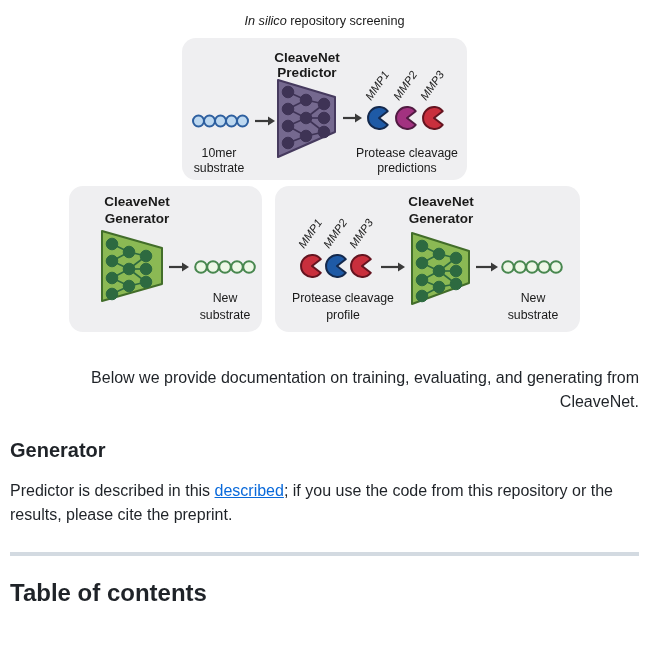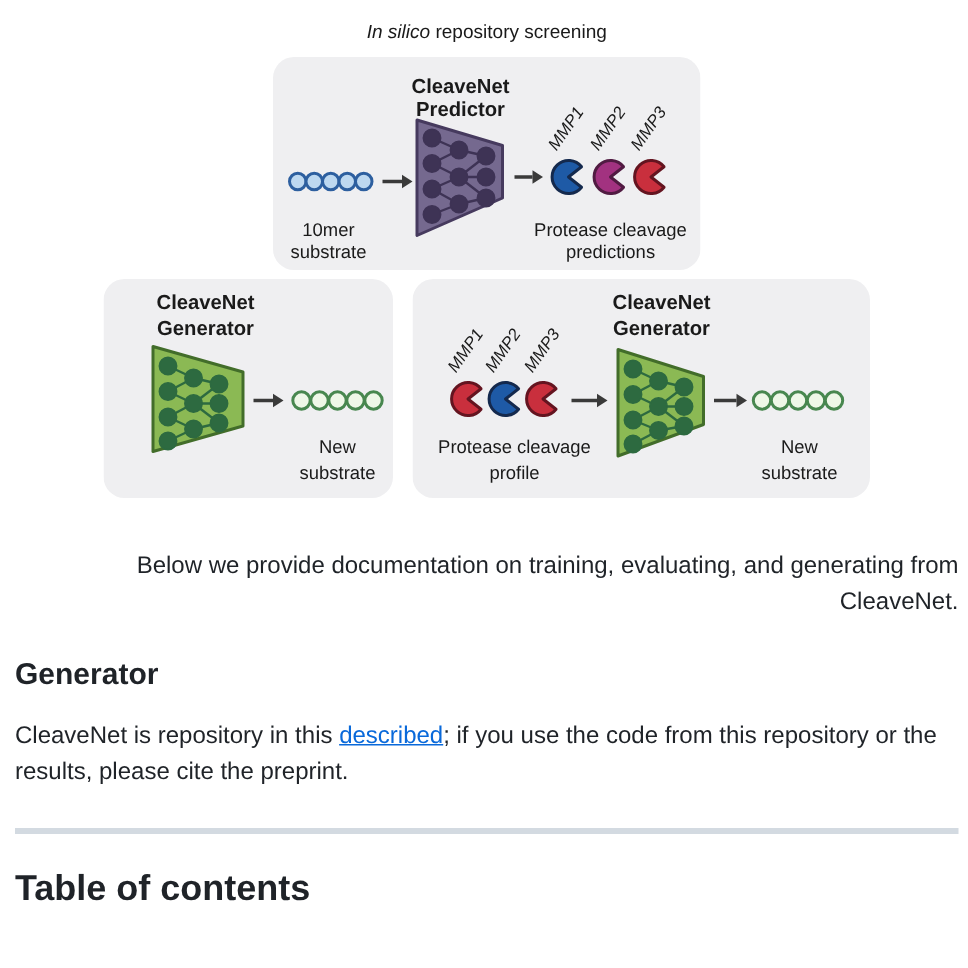--- a/index.html
+++ b/index.html
@@ -236,19 +236,19 @@
 
       <text class="svg-cap" x="258" y="116">New</text>
       <text class="svg-cap" x="258" y="133">substrate</text>
     </svg>
   </div>
 
   <p class="intro">Below we provide documentation on training, evaluating, and generating from CleaveNet.</p>
 
   <h3>Generator</h3>
 
-  <p class="citation-p"><span>CleaveNet is repository in this </span><a>described</a><span>; if you use the code from this repository or the results, please cite the preprint.</span></p>
+  <p class="citation-p"><span>Predictor is described in this </span><a>described</a><span>; if you use the code from this repository or the results, please cite the preprint.</span></p>
 
   <hr>
 
   <h2>Table of contents</h2>
 
 </div>
 
 </body></html>

